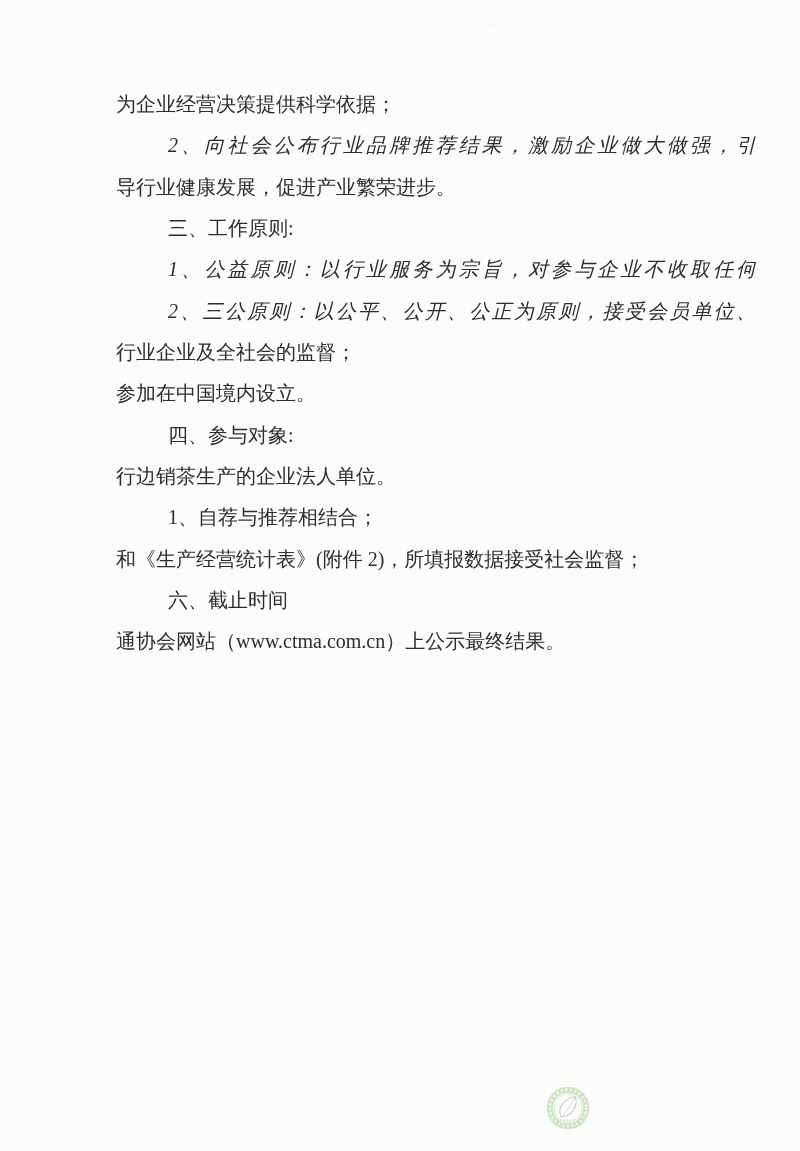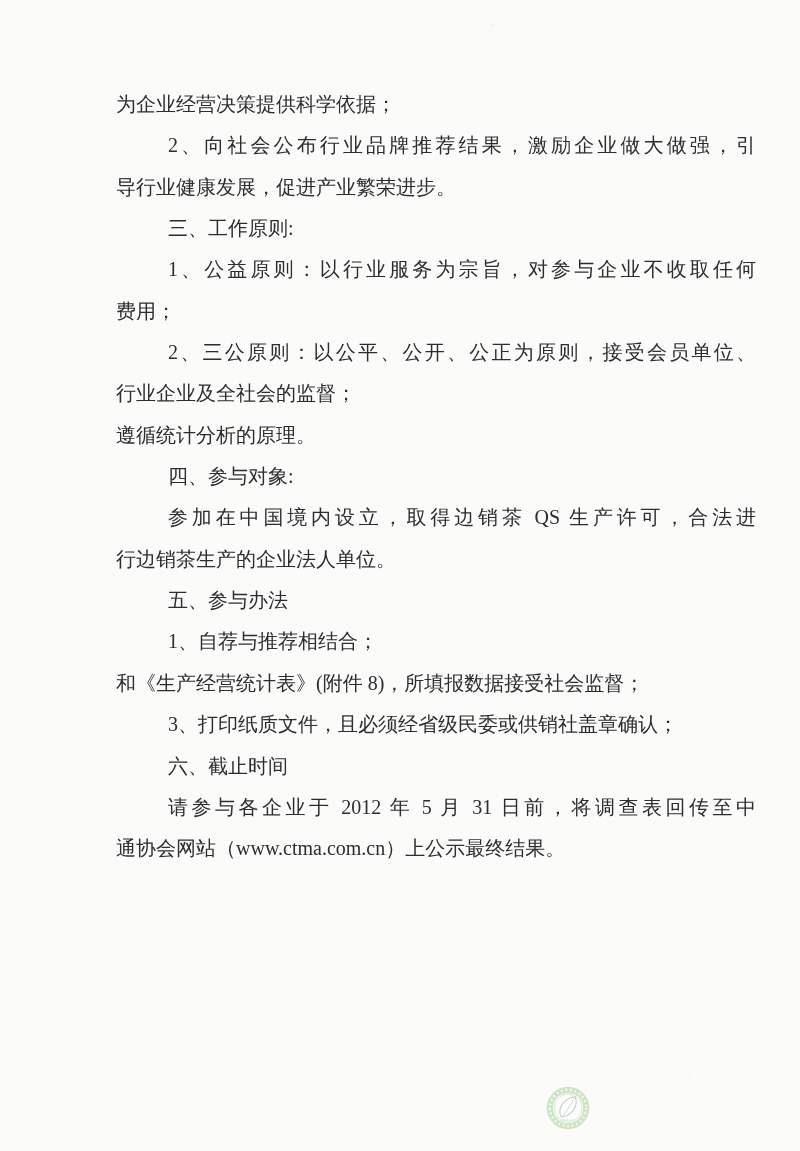--- a/index.html
+++ b/index.html
@@ -45,20 +45,21 @@
     overflow: hidden;
     white-space: normal;
     text-align: left;
   }
   .text-line.indent {
     text-indent: 52px;
   }
   .text-line.fill {
     text-align: justify;
     text-align-last: justify;
+    font-style: italic;
   }
   
   .text-line.fill::after {
     content: "";
     display: inline-block;
     width: 100%;
     height: 0;
     vertical-align: top;
   }
   .seal-watermark {
@@ -76,33 +77,28 @@
 
 <div class="scan-page">
 
   <div class="doc-body">
 
   <div class="text-line">为企业经营决策提供科学依据；</div>
       <div class="text-line indent fill">2、向社会公布行业品牌推荐结果，激励企业做大做强，引</div>
       <div class="text-line">导行业健康发展，促进产业繁荣进步。</div>
       <div class="text-line indent">三、工作原则:</div>
       <div class="text-line indent fill">1、公益原则：以行业服务为宗旨，对参与企业不收取任何</div>
-      <div class="text-line">费用；</div>
       <div class="text-line indent fill">2、三公原则：以公平、公开、公正为原则，接受会员单位、</div>
       <div class="text-line">行业企业及全社会的监督；</div>
-      <div class="text-line">遵循统计分析的原理。</div>
+      <div class="text-line">参加在中国境内设立。</div>
       <div class="text-line indent">四、参与对象:</div>
-      <div class="text-line indent fill">参加在中国境内设立，取得边销茶 QS 生产许可，合法进</div>
       <div class="text-line">行边销茶生产的企业法人单位。</div>
-      <div class="text-line indent">五、参与办法</div>
       <div class="text-line indent">1、自荐与推荐相结合；</div>
-      <div class="text-line">和《生产经营统计表》(附件 8)，所填报数据接受社会监督；</div>
-      <div class="text-line indent">3、打印纸质文件，且必须经省级民委或供销社盖章确认；</div>
+      <div class="text-line">和《生产经营统计表》(附件 2)，所填报数据接受社会监督；</div>
       <div class="text-line indent">六、截止时间</div>
-      <div class="text-line indent fill">请参与各企业于 2012 年 5 月 31 日前，将调查表回传至中</div>
       <div class="text-line">通协会网站（www.ctma.com.cn）上公示最终结果。</div>
     </div>
 
   <svg class="seal-watermark" viewBox="-23 -23 46 46" xmlns="http://www.w3.org/2000/svg" aria-hidden="true">
     <circle r="19" fill="none" stroke="var(--wm-ring, #c6e2bd)" stroke-width="6.5"></circle>
     <circle r="19" fill="none" stroke="#ffffff" stroke-width="2.6" stroke-dasharray="1.6 3.2" opacity="0.9"></circle>
     <circle r="14.5" fill="#fdfdfc" stroke="var(--wm-ring, #c6e2bd)" stroke-width="0.9" opacity="0.95"></circle>
     <path d="M -7 9.5 C -11.5 1 -5 -9.5 7.5 -12 C 10.5 -4 6.5 6.5 -4.5 9 Z" fill="none" stroke="var(--wm-leaf, #b7c3cb)" stroke-width="1.1"></path>
     <path d="M -6 8.5 C -1.5 3.5 3 -3 7 -11" fill="none" stroke="var(--wm-leaf, #b7c3cb)" stroke-width="0.8"></path>
     <path d="M -8.5 12.5 h 17" stroke="var(--wm-caption, #cde3c6)" stroke-width="1.6" stroke-dasharray="2 1.4"></path>

